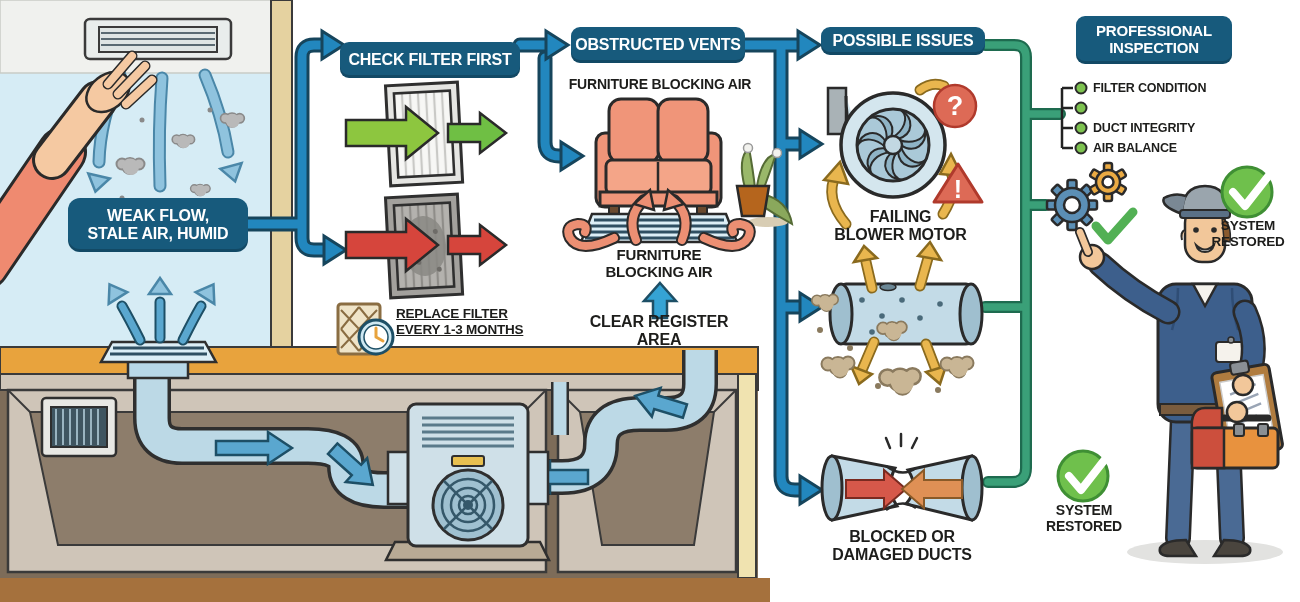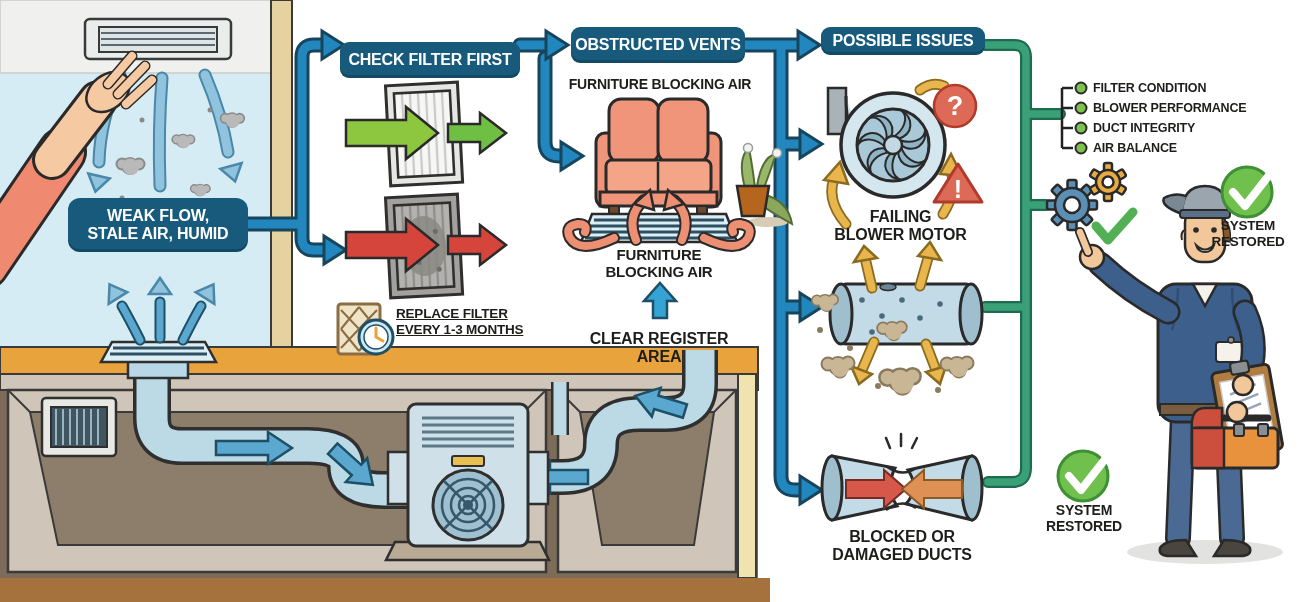--- a/index.html
+++ b/index.html
@@ -465,40 +465,41 @@
     <g>
       <circle cx="1083" cy="476" r="25" fill="#6fc04c" stroke="#3f8f34" stroke-width="3"></circle>
       <path d="M1069 476 L1081 490 L1106 458" fill="none" stroke="#ffffff" stroke-width="8" stroke-linecap="round" stroke-linejoin="round"></path>
     </g>
   </g>
 </svg>
 
   <div class="hdr" style="left:340px;top:42px;width:180px;height:36px;font-size:16px;">CHECK FILTER FIRST</div>
   <div class="hdr" style="left:571px;top:27px;width:174px;height:36px;font-size:16px;">OBSTRUCTED VENTS</div>
   <div class="hdr" style="left:821px;top:27px;width:164px;height:28px;font-size:16px;">POSSIBLE ISSUES</div>
+  <div class="hdr" style="left:1076px;top:16px;width:156px;height:48px;font-size:15px;">PROFESSIONAL
+INSPECTION</div>
 
   <div class="hdr" style="left:68px;top:198px;width:180px;height:54px;font-size:16px;border-radius:12px;">WEAK FLOW,
 STALE AIR, HUMID</div>
 
   <div class="lbl lbl-left" style="left:396px;top:306px;width:135px;font-size:13.5px;">REPLACE FILTER
 EVERY 1-3 MONTHS</div>
 
   <div class="lbl" style="left:565px;top:76px;width:190px;font-size:14px;">FURNITURE BLOCKING AIR</div>
   <div class="lbl" style="left:584px;top:246px;width:150px;font-size:15px;">FURNITURE
 BLOCKING AIR</div>
-  <div class="lbl" style="left:574px;top:313px;width:170px;font-size:16px;margin-top:17px;">CLEAR REGISTER
+  <div class="lbl" style="left:574px;top:313px;width:170px;font-size:16px;">CLEAR REGISTER
 AREA</div>
 
   <div class="lbl" style="left:818px;top:208px;width:165px;font-size:16px;">FAILING
 BLOWER MOTOR</div>
   <div class="lbl" style="left:808px;top:528px;width:188px;font-size:16px;">BLOCKED OR
 DAMAGED DUCTS</div>
 
   <div class="chk" style="top:78px;">FILTER CONDITION</div>
-  <div class="chk" style="top:98px;">BLOWER PERFORMANCE</div>
   <div class="chk" style="top:118px;">DUCT INTEGRITY</div>
   <div class="chk" style="top:138px;">AIR BALANCE</div>
 
   <div class="lbl" style="left:1200px;top:218px;width:96px;font-size:13.5px;">SYSTEM
 RESTORED</div>
   <div class="lbl" style="left:1028px;top:502px;width:112px;font-size:14px;">SYSTEM
 RESTORED</div>
 
 </div>
 

